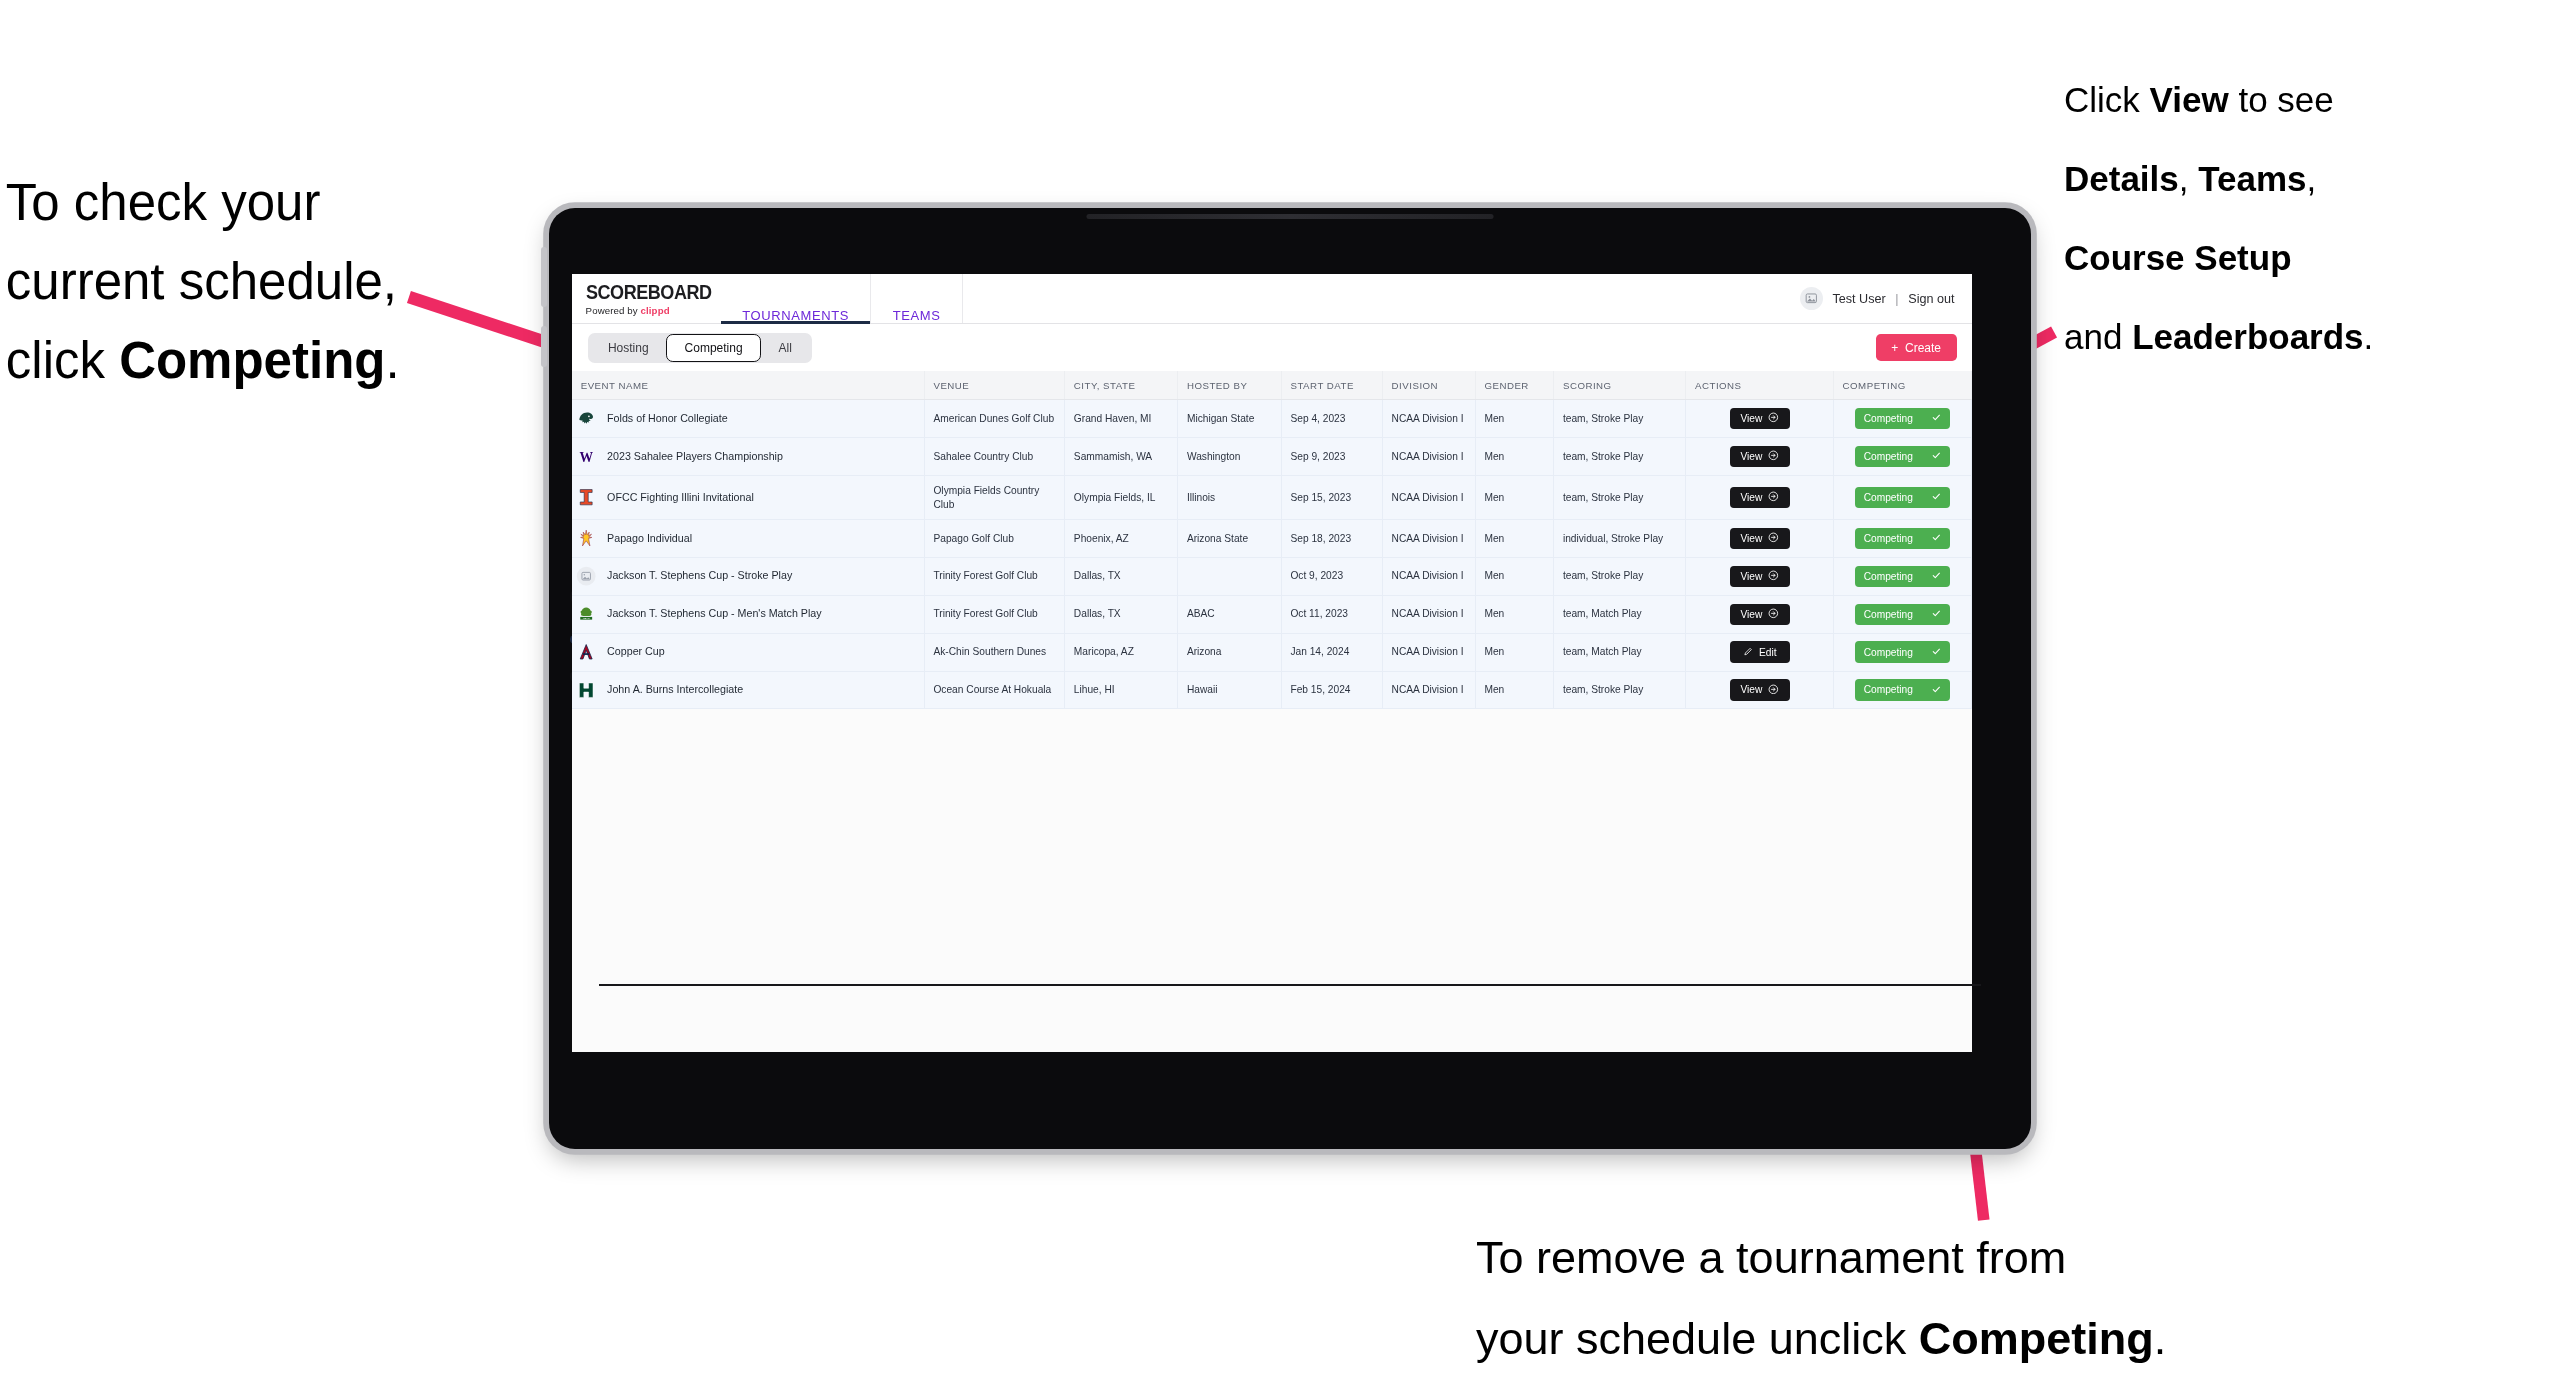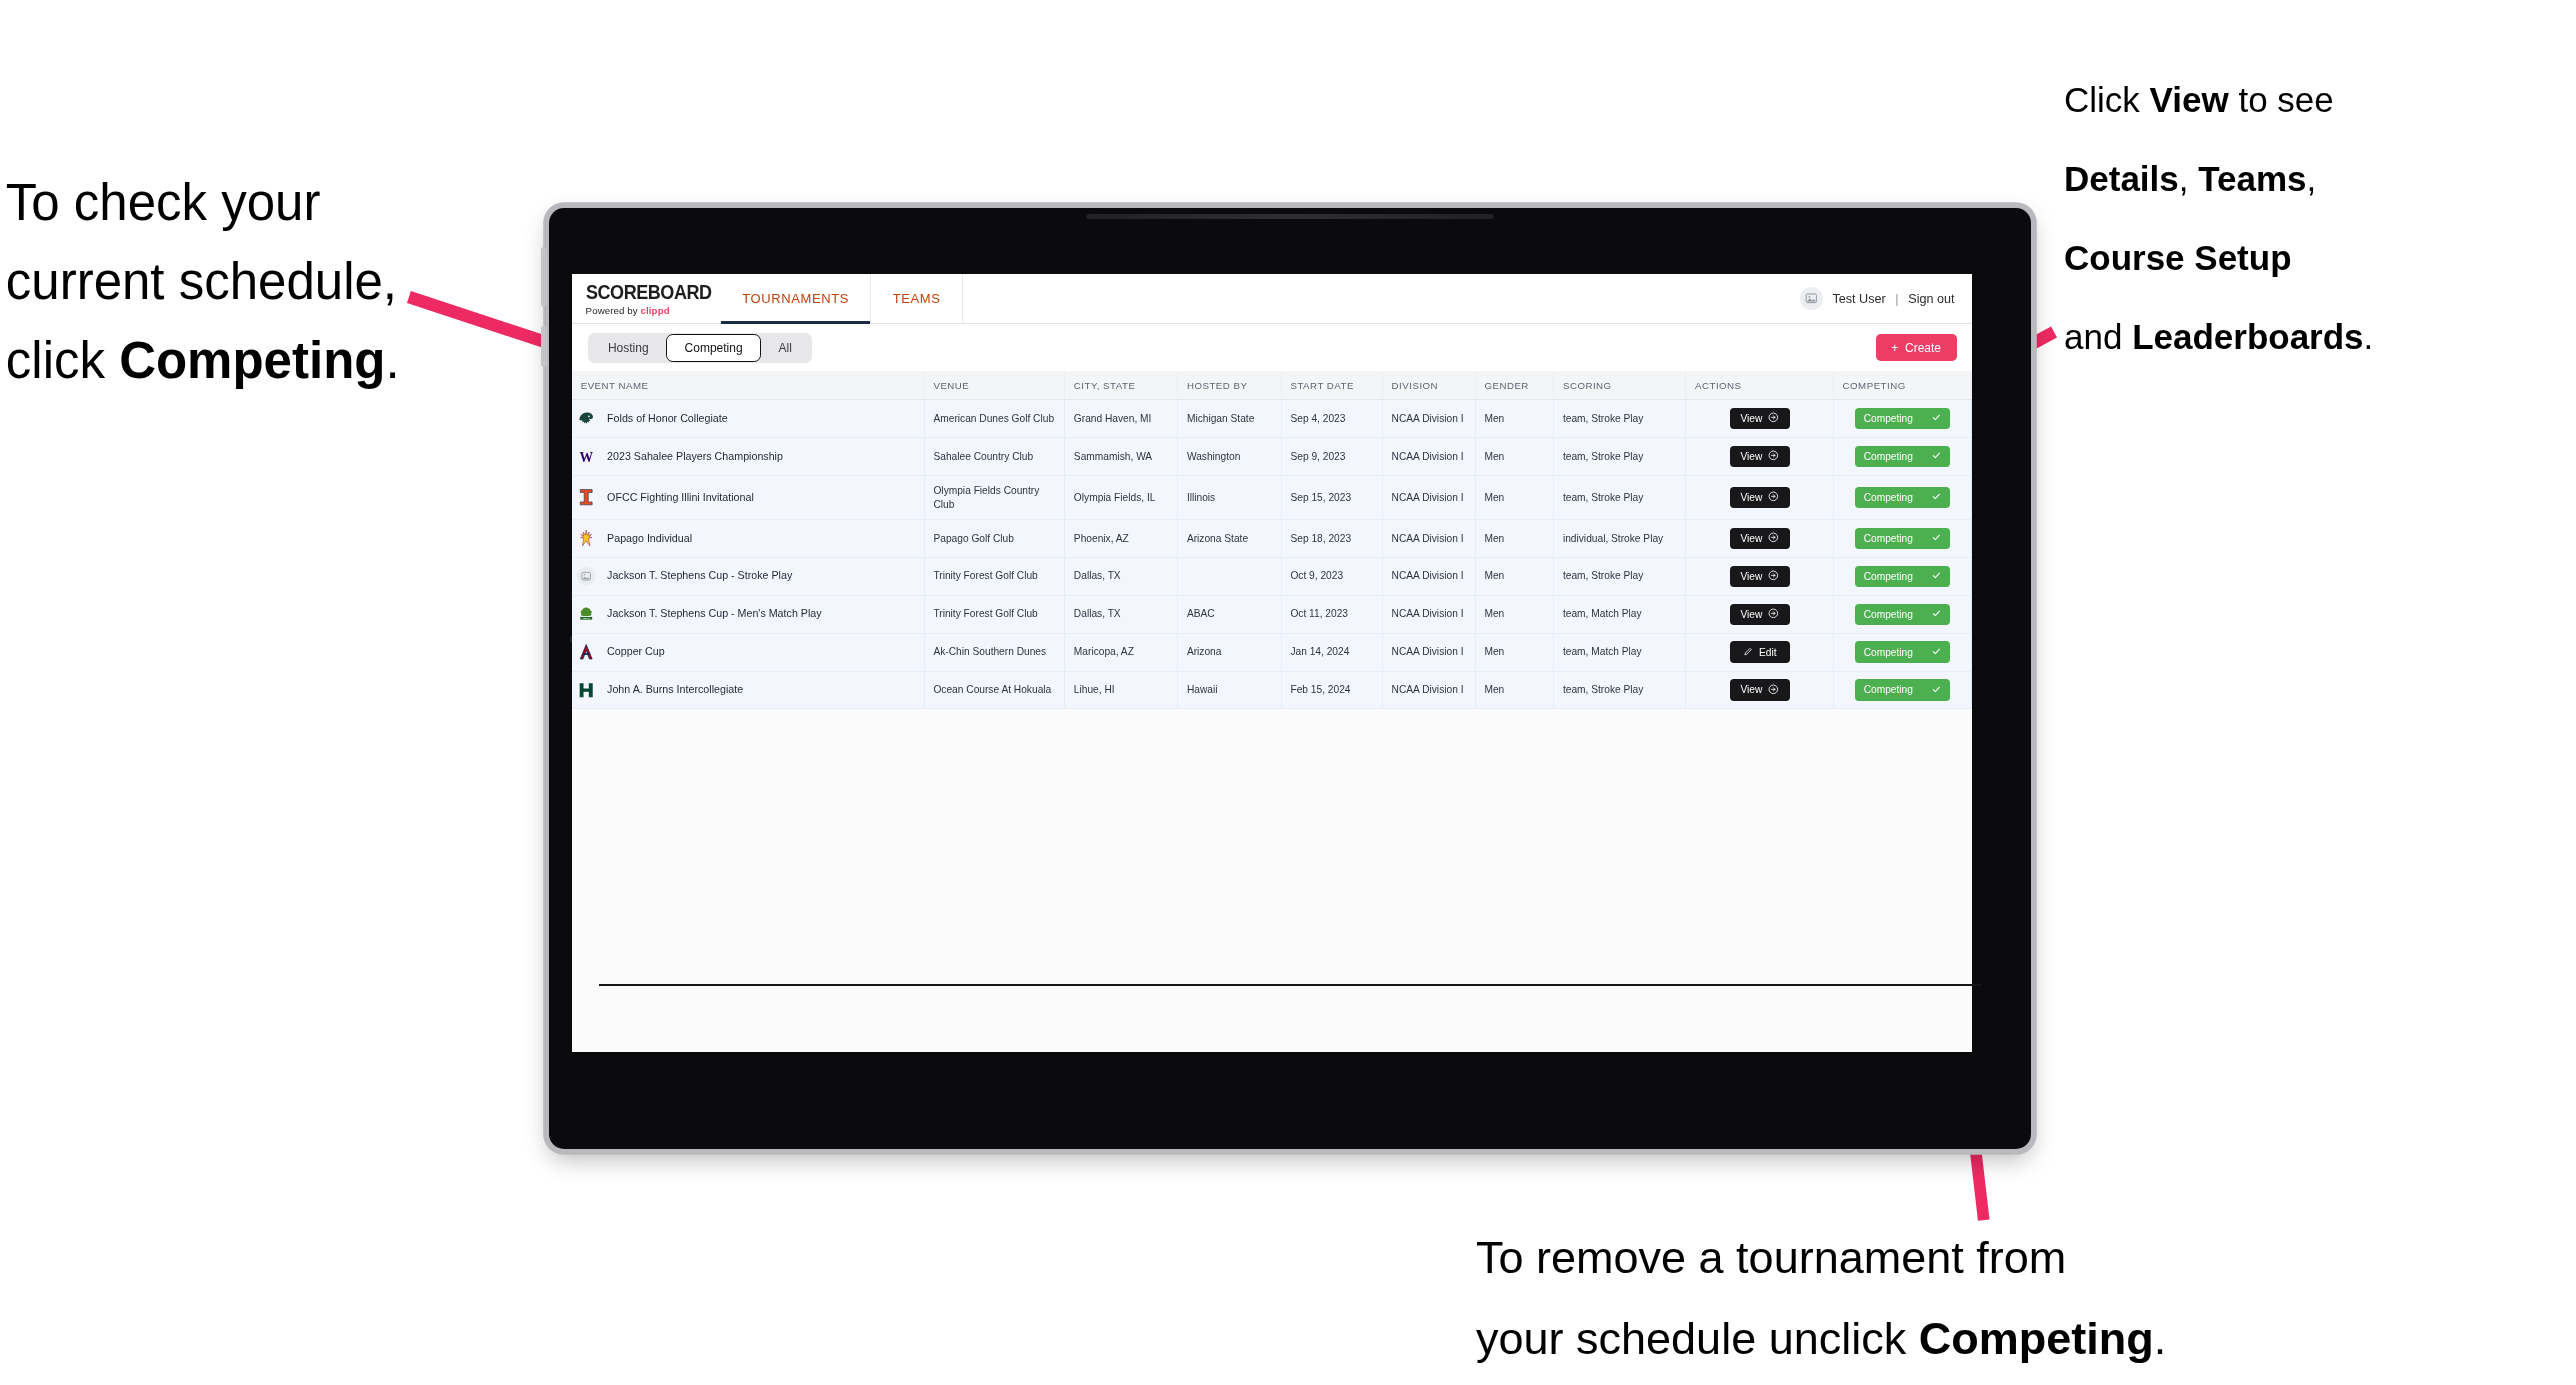--- a/index.html
+++ b/index.html
@@ -21,21 +21,21 @@
   #anno-bottom{ left: 1476px; top: 1217px; font-size: 45px; line-height: 81px; }
 
   
   .arrow { position: absolute; overflow: visible; }
 
   
   #tablet {
     position: absolute; left: 549px; top: 208px;
     width: 1482px; height: 941px;
     background: #0b0b0d;
-    border-radius: 15px;
+    border-radius: 26px;
     box-shadow: 0 0 0 5.8px #b9b9bd, 0 9.7px 25px rgba(0,0,0,.28);
   }
   #tablet::before { 
     content:""; position:absolute; left: 50%; transform: translateX(-50%);
     top: 5.8px; width: 407px; height: 4.8px; border-radius: 2.9px;
     background: linear-gradient(90deg,#2a2a2e,#3a3a40,#2a2a2e); opacity:.75;
   }
   #tablet::after { 
     content:""; position:absolute; left: 50px; right: 50px; bottom: 163px;
     height: 1.9px; background: #17171a;
@@ -63,22 +63,22 @@
   .brand { width: 149px; padding-left: 13.6px; display:flex; flex-direction:column; justify-content:center; }
   .brand .bt {
     font-family: "Liberation Sans", sans-serif;
     font-weight: 700; font-size: 19.4px; letter-spacing: -0.5px;
     color: #1d1d20; transform: scaleX(.93); transform-origin: left center;
   }
   .brand .bs { font-size: 9.7px; color:#1d1d20; margin-top: 1px; letter-spacing:0.1px; }
   .brand .bs i { font-style: normal; color:#ef3e66; font-weight:700; }
 
   .navtab {
-    display:flex; align-items:center; padding: 0 21.3px;
-    font-size: 13px; letter-spacing: 0.6px; color:#c2410c;
+    display:flex; align-items:flex-end; padding: 0 21.3px;
+    font-size: 13px; letter-spacing: 0.6px; color:#6d28d9;
     border-right: 1px solid #e9e9ec; position: relative; cursor: pointer;
   }
   .navtab:first-of-type { border-left: 1px solid #e9e9ec; }
   .navtab.active::after {
     content:""; position:absolute; left:0; right:0; bottom:-1px; height:2.9px; background:#1d2b45;
   }
   .userbox { margin-left:auto; display:flex; align-items:center; gap:9.7px; padding-right: 17.5px; font-size: 12.6px; color:#2b2b30; }
   .avatar { width: 23px; height: 23px; border-radius:50%; background:#eceef1; display:flex; align-items:center; justify-content:center; }
   .avatar svg { display:block; }
   .userbox .sep { color:#9a9aa0; }

